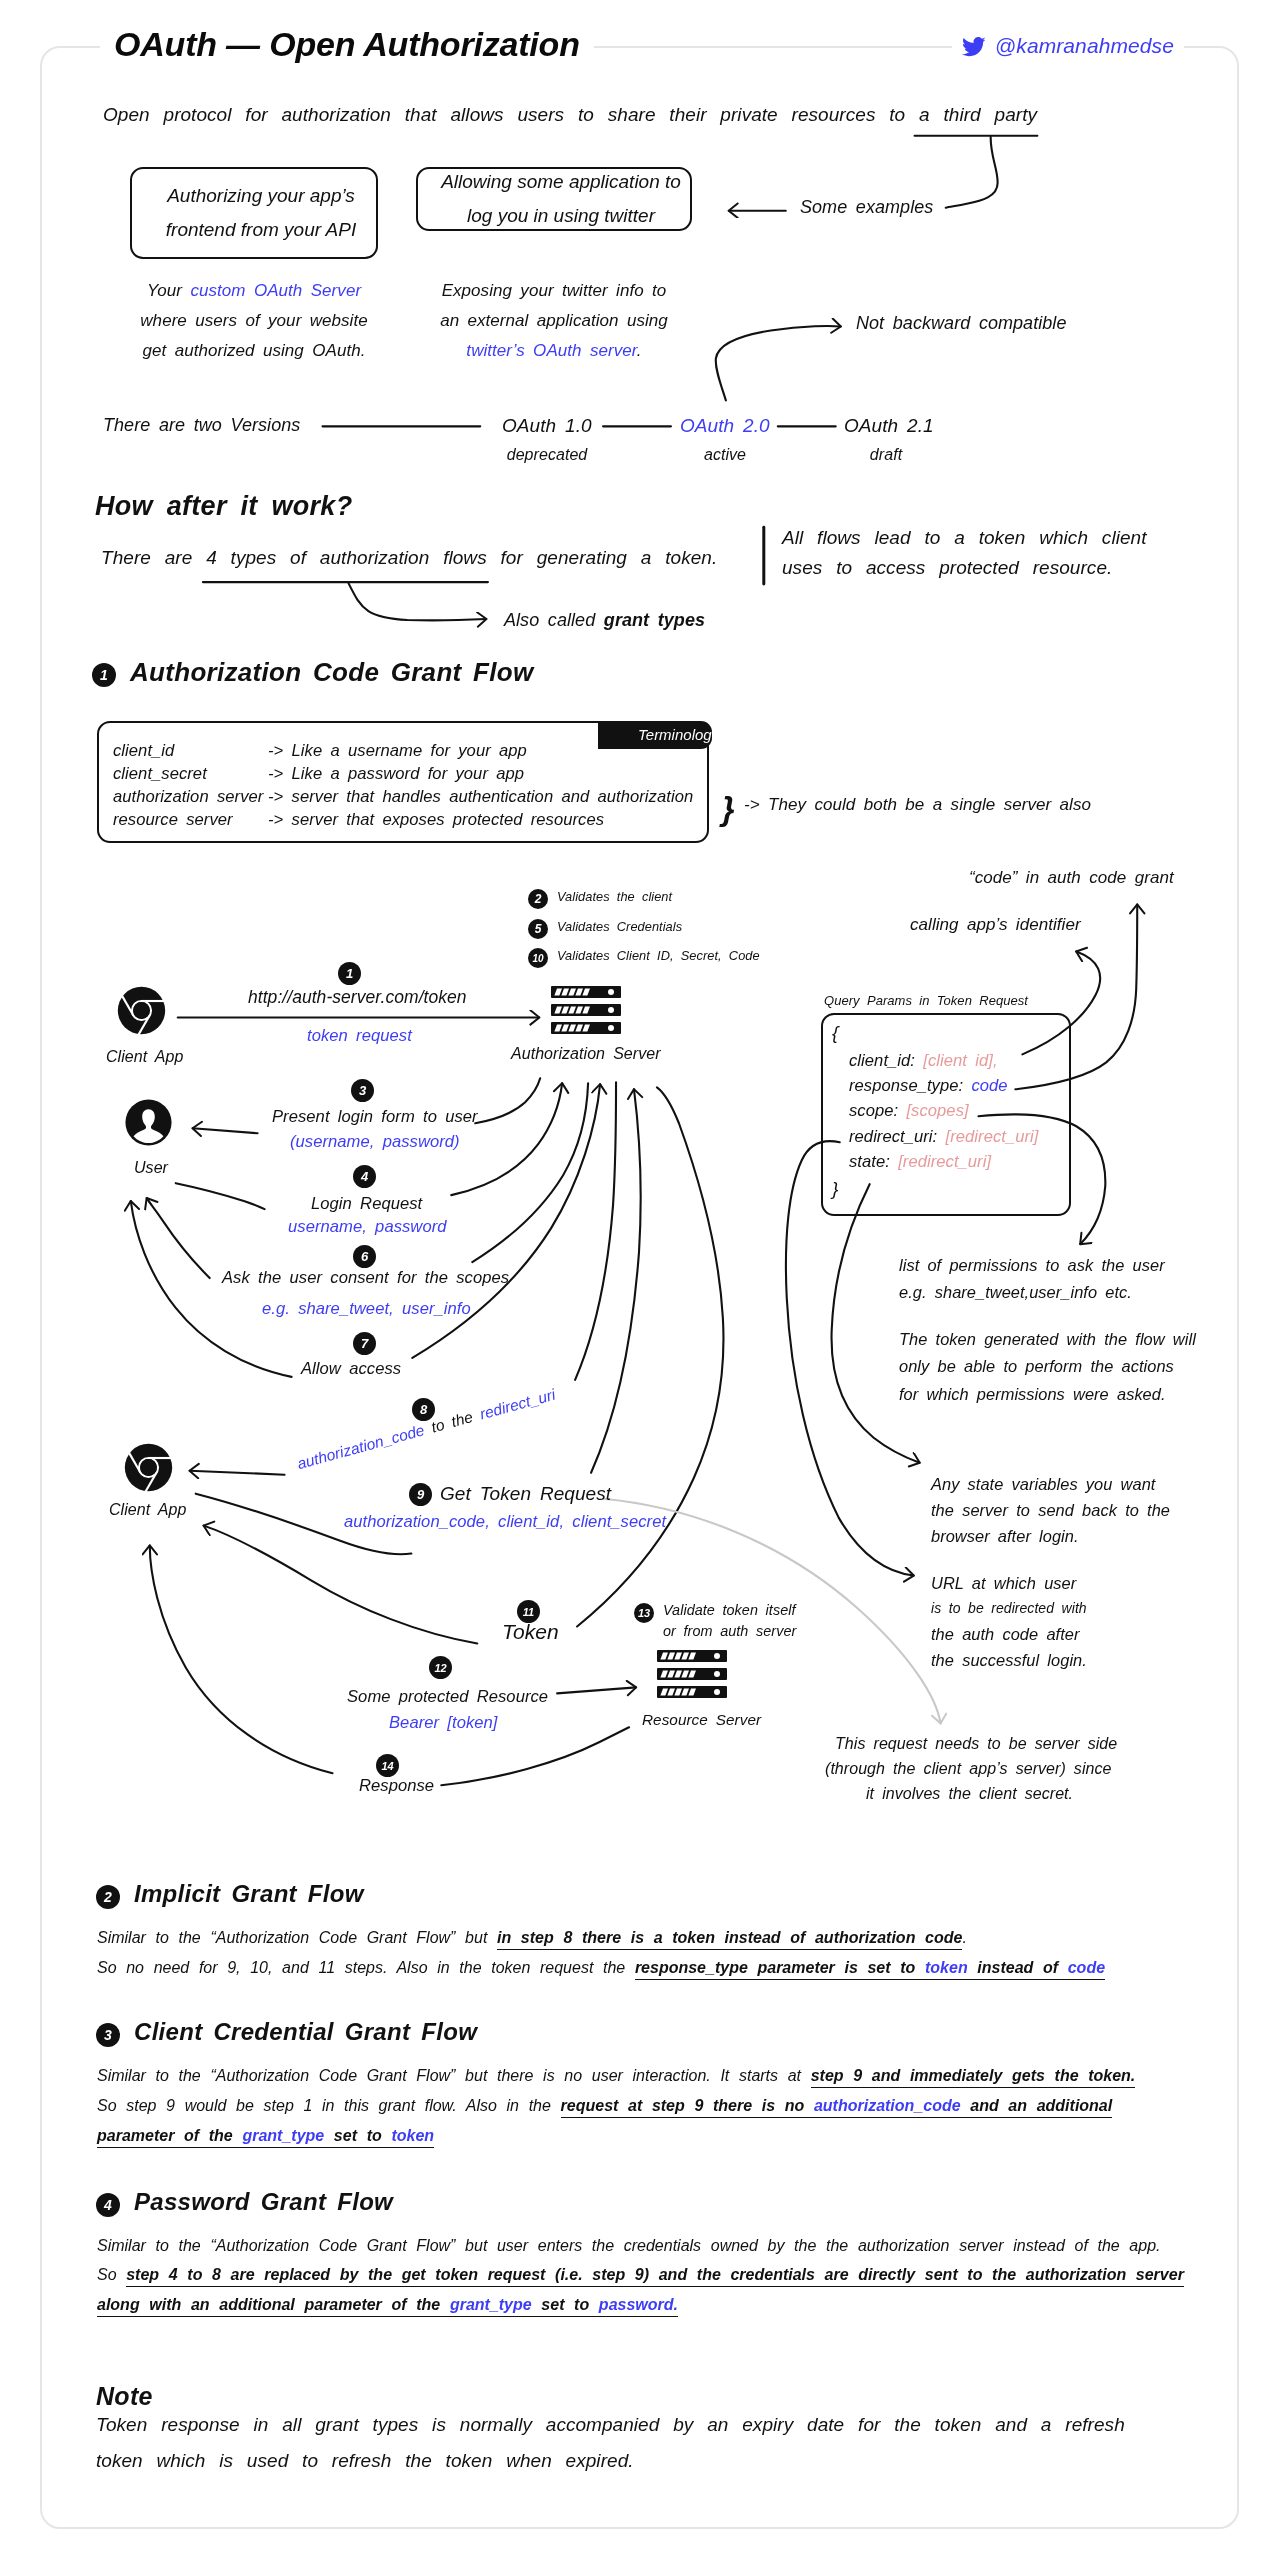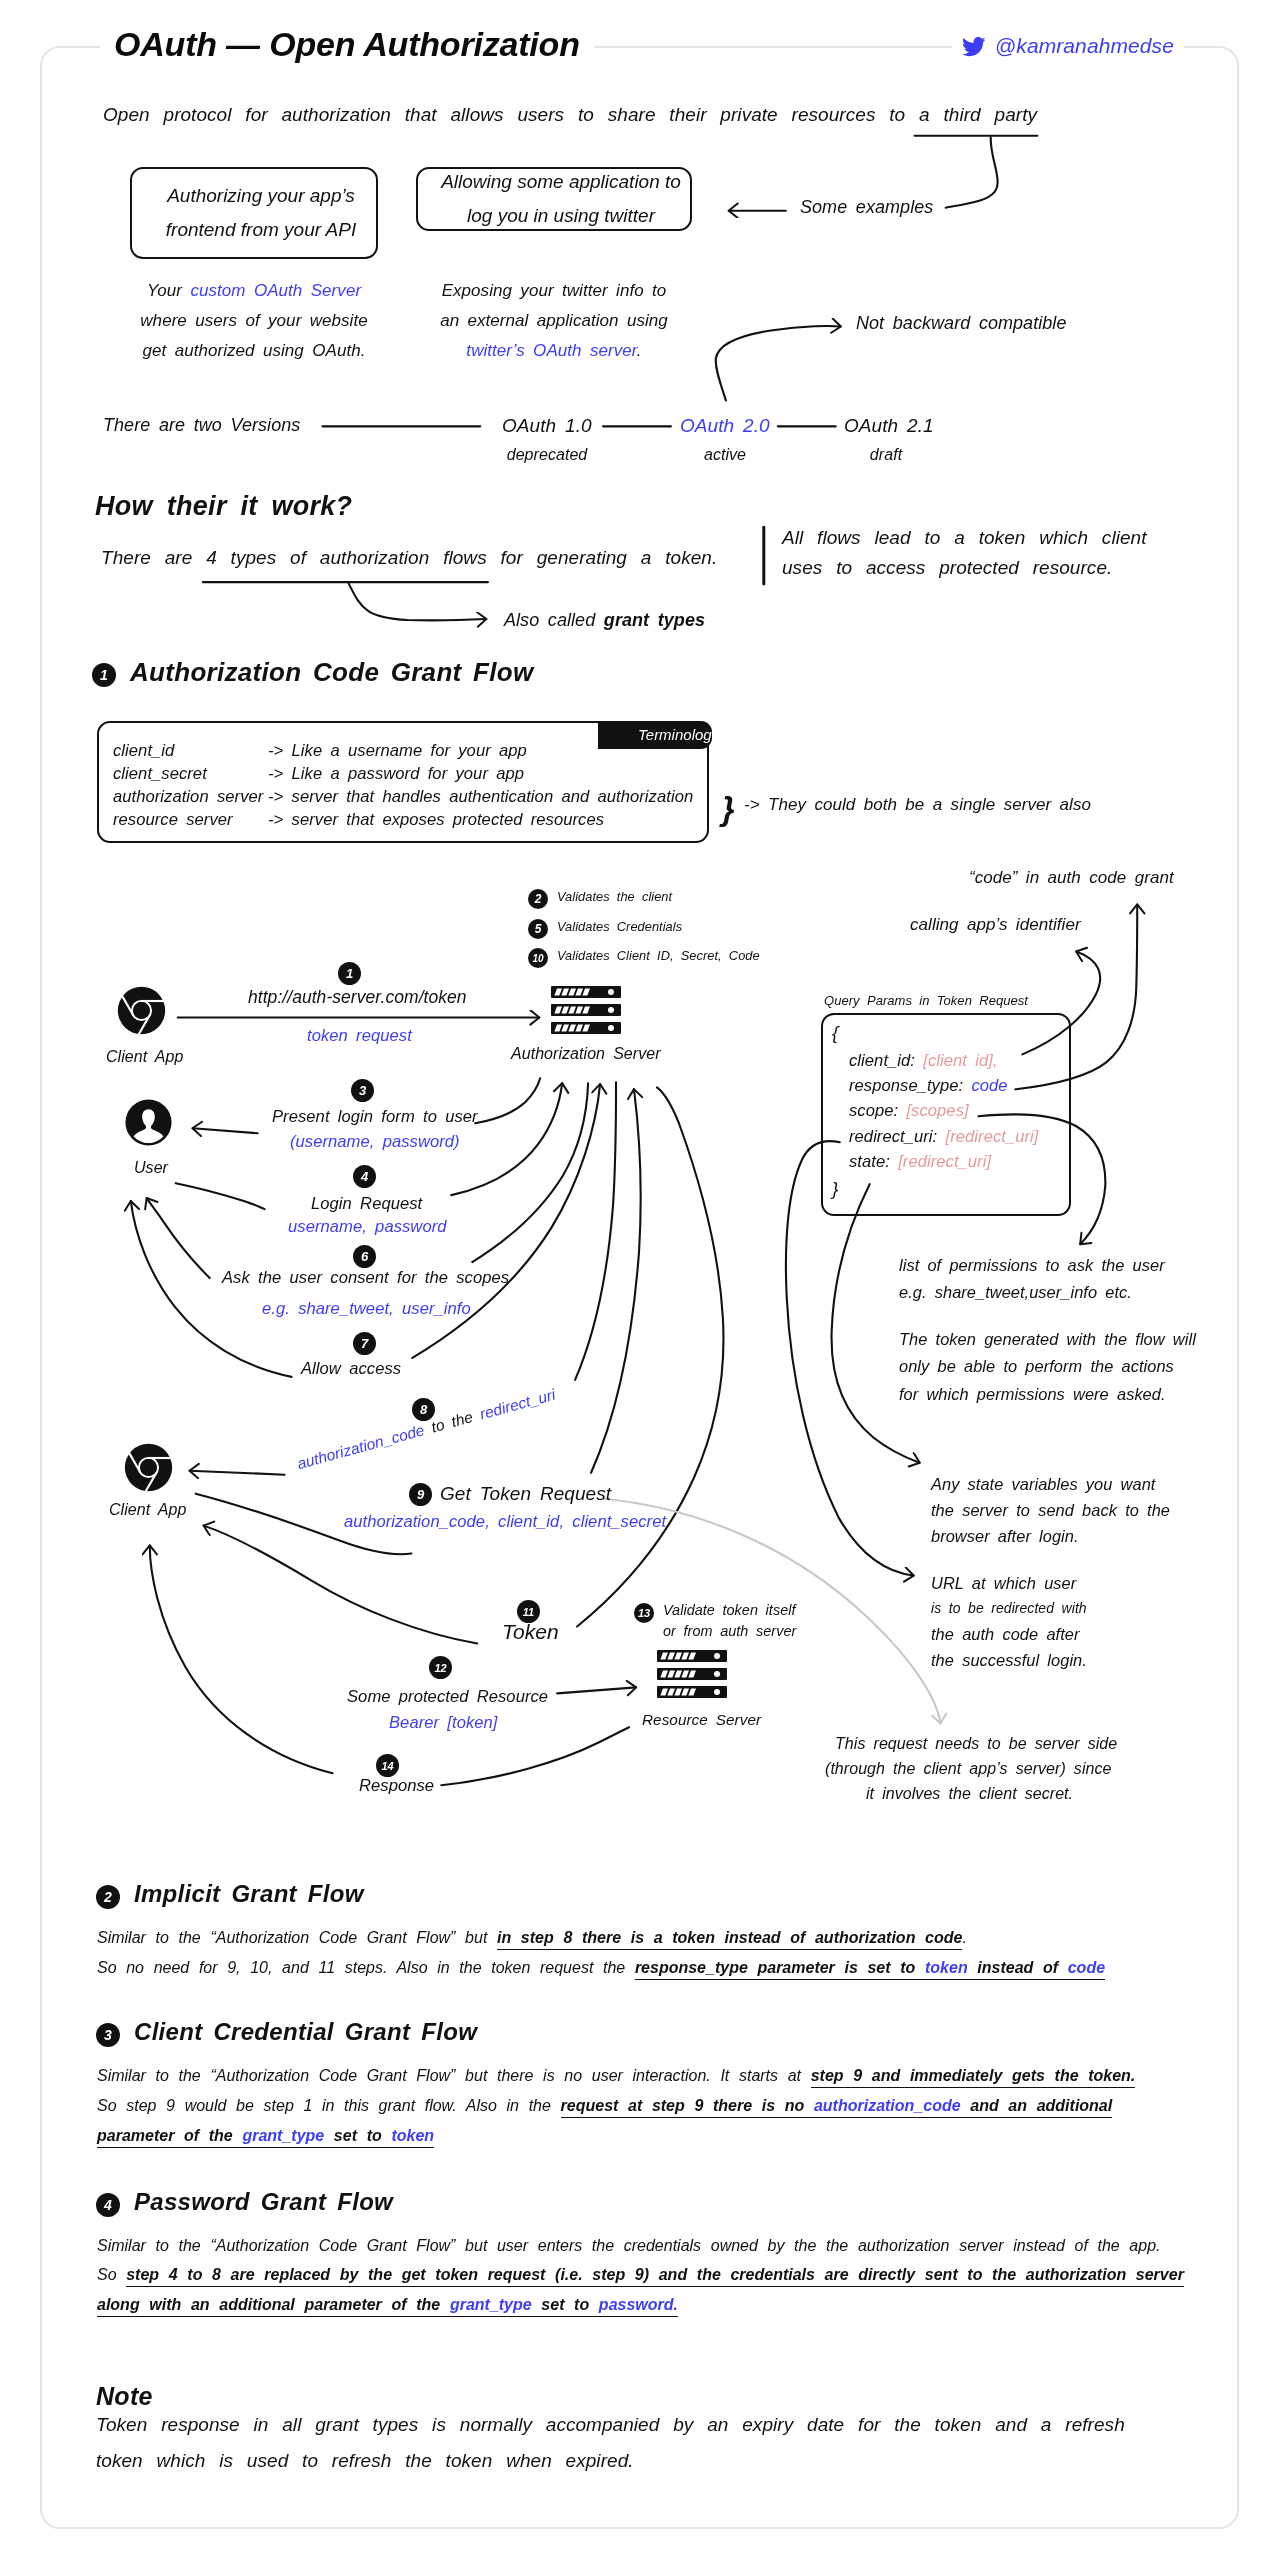--- a/index.html
+++ b/index.html
@@ -162,21 +162,21 @@
   <div class="t" style="left:856px;top:313px;font-size:18px;">Not backward compatible</div>
 
   <div class="t" style="left:103px;top:415px;font-size:18px;">There are two Versions</div>
   <div class="t" style="left:502px;top:415px;font-size:19px;">OAuth 1.0</div>
   <div class="t" style="left:502px;top:446px;font-size:16px;width:90px;text-align:center;">deprecated</div>
   <div class="t blue" style="left:680px;top:415px;font-size:19px;">OAuth 2.0</div>
   <div class="t" style="left:680px;top:446px;font-size:16px;width:90px;text-align:center;">active</div>
   <div class="t" style="left:844px;top:415px;font-size:19px;">OAuth 2.1</div>
   <div class="t" style="left:844px;top:446px;font-size:16px;width:84px;text-align:center;">draft</div>
 
-  <div class="h2" style="left:95px;top:491px;">How their it work?</div>
+  <div class="h2" style="left:95px;top:491px;">How after it work?</div>
   <div class="t wide" style="left:101px;top:547px;font-size:19px;"><span>There are </span><span class="u">4 types of authorization flows</span><span> for generating a token.</span></div>
   <div class="t" style="left:504px;top:610px;font-size:18px;"><span>Also called </span><span class="bold">grant types</span></div>
   <div class="t wide" style="left:782px;top:523px;font-size:19px;line-height:30px;white-space:normal;width:419px;">
     <span>All flows lead to a token which client</span><br>
     <span>uses to access protected resource.</span>
   </div>
 
   <div class="num lg" style="left:92px;top:663px;">1</div>
   <div class="sect" style="left:130px;top:657px;">Authorization Code Grant Flow</div>
 

